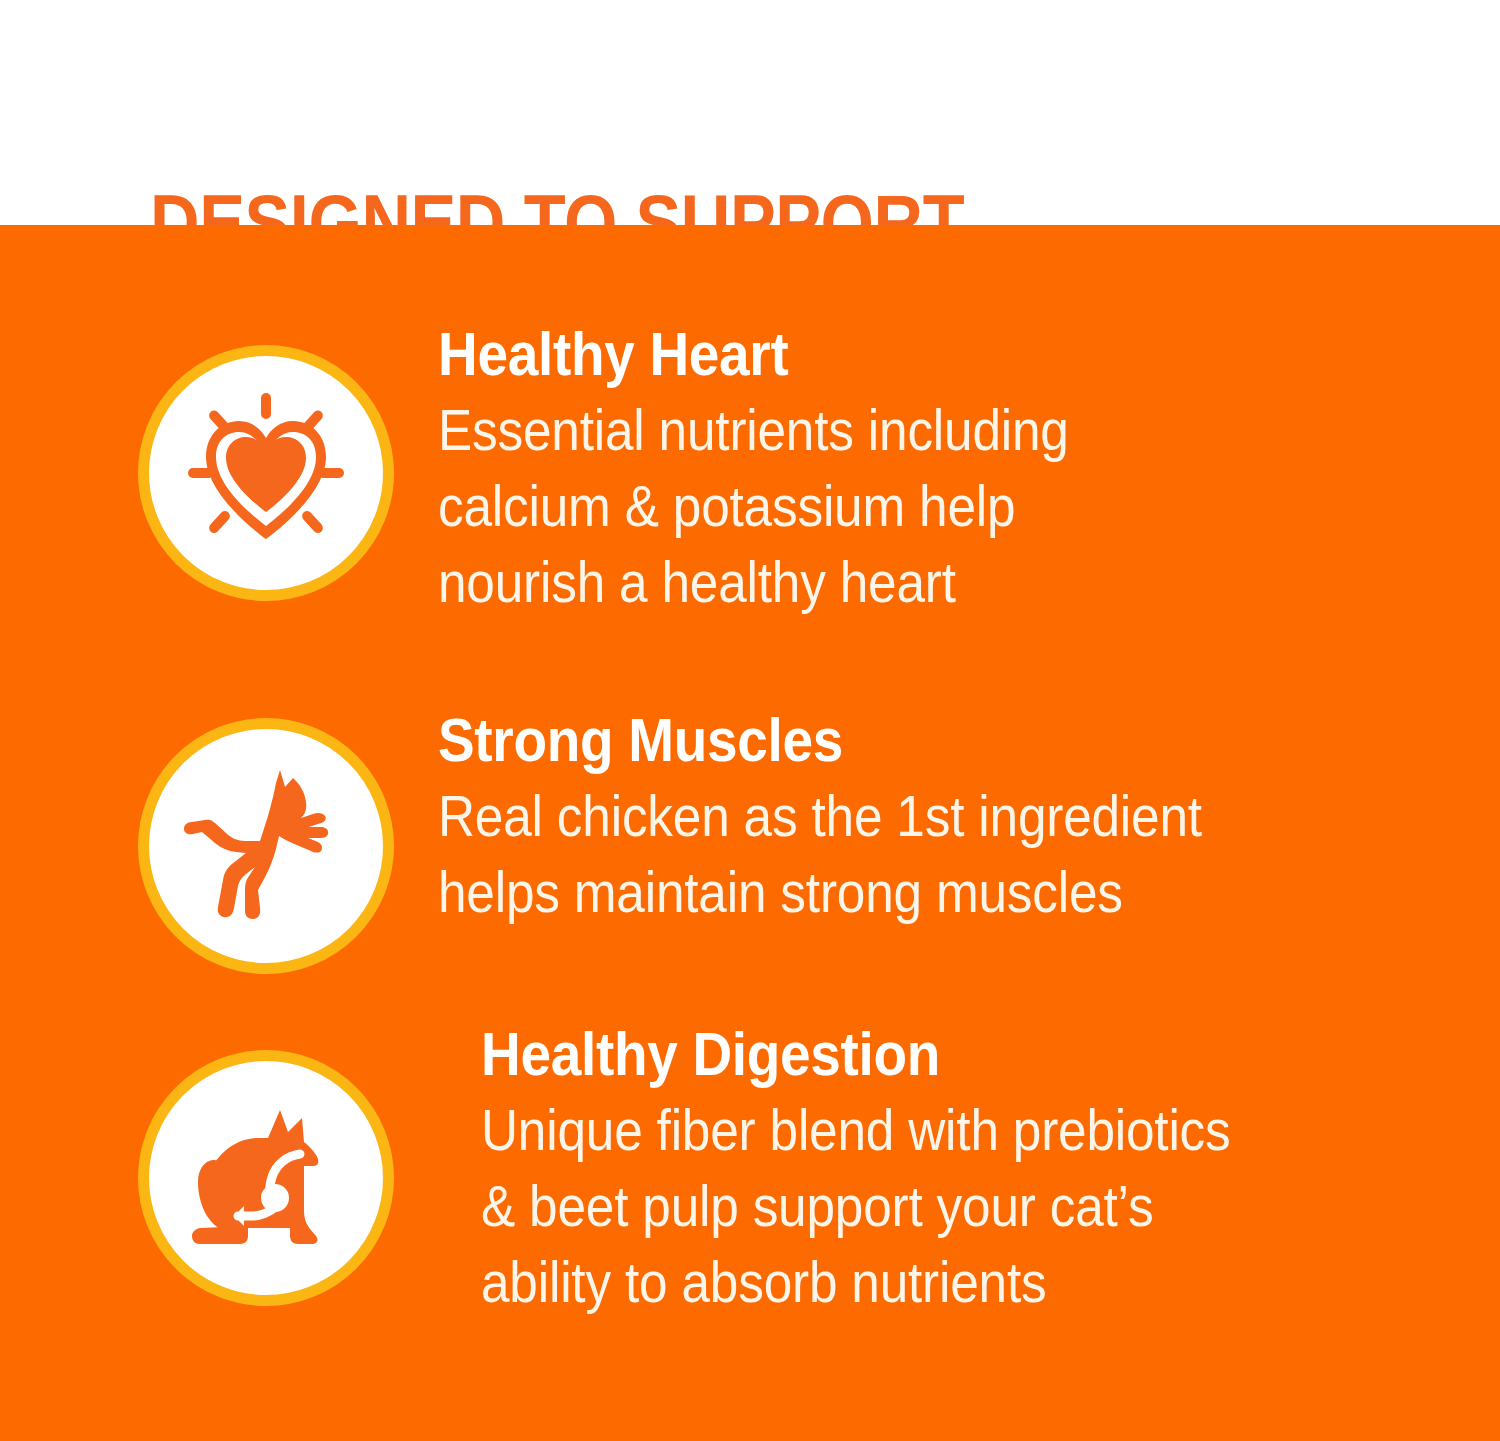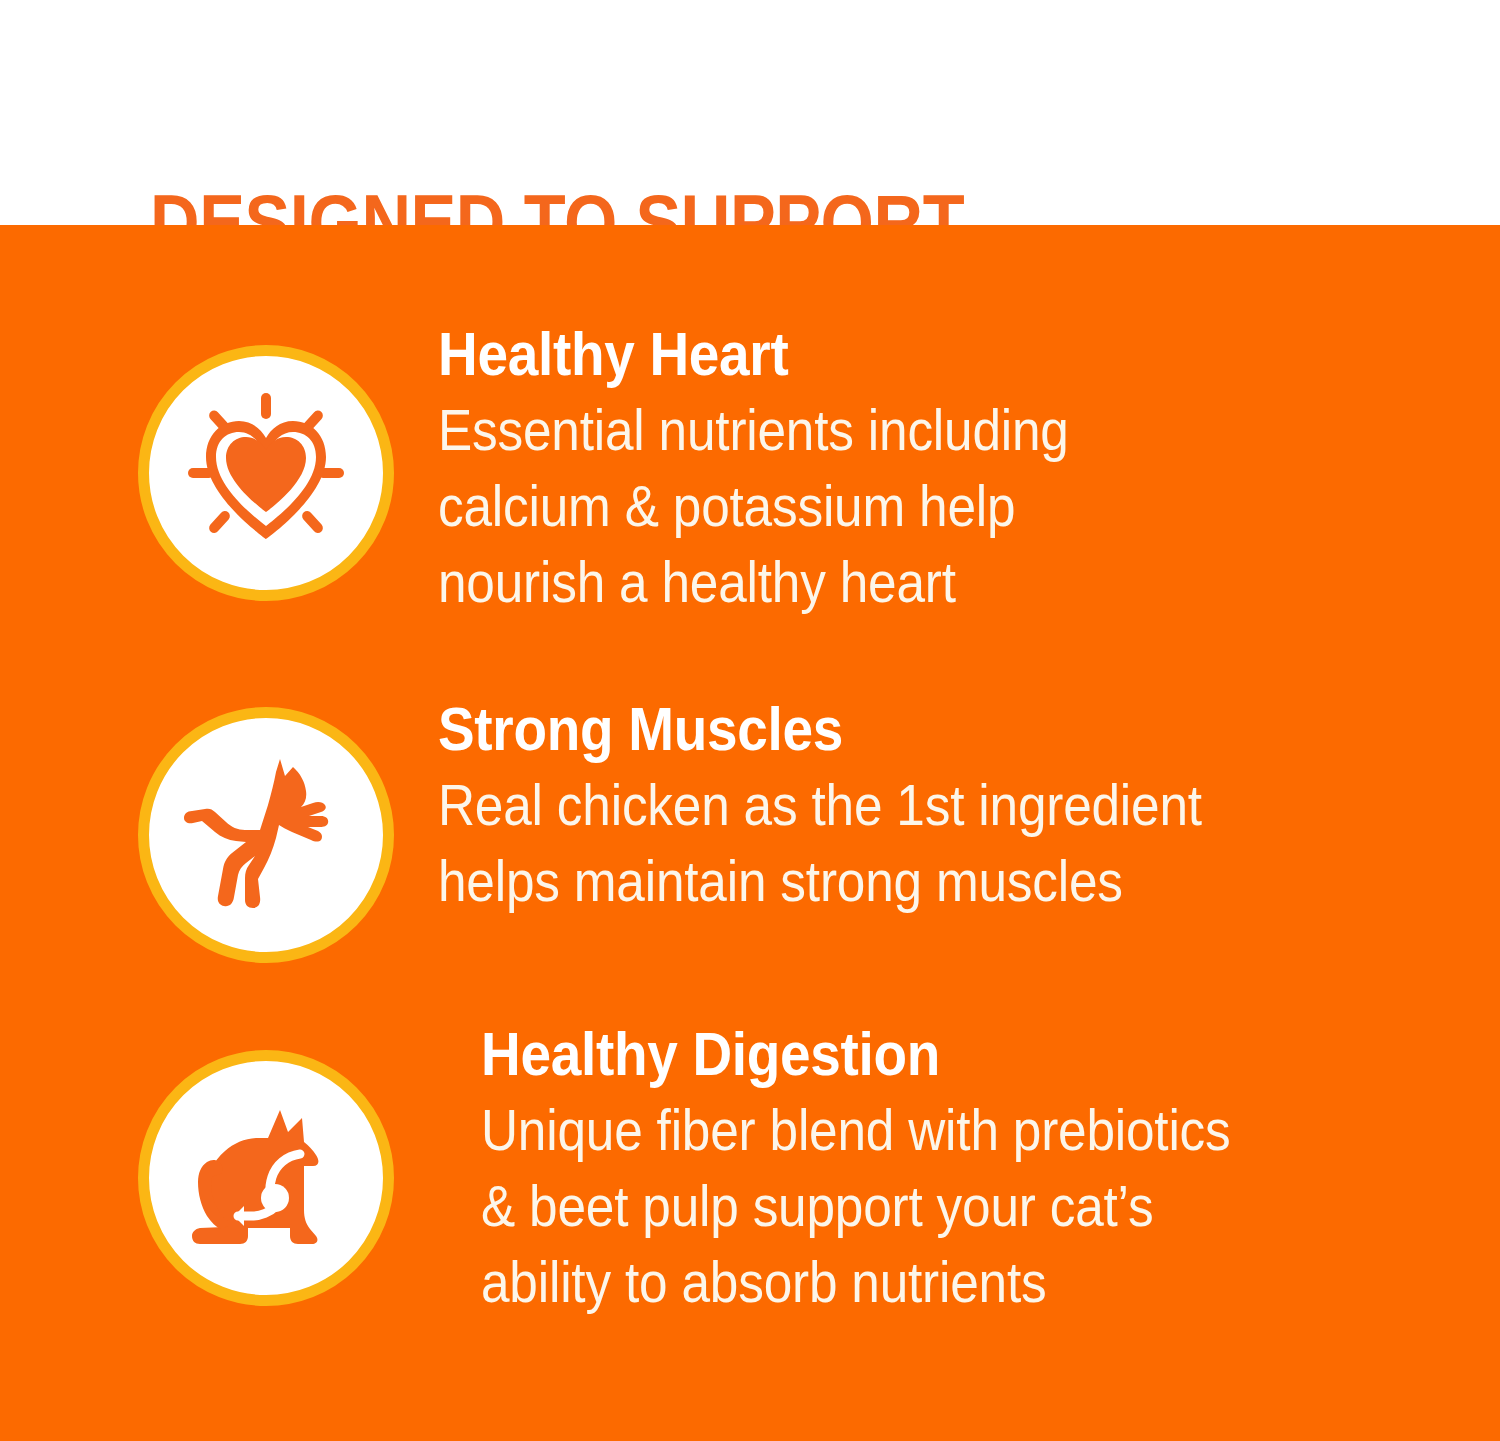--- a/index.html
+++ b/index.html
@@ -65,21 +65,21 @@
 
   
   .feature {
     position: absolute;
     left: 0;
     width: 1500px;
     display: flex;
     align-items: flex-start;
   }
   .feature-1 { top: 95px; }
-  .feature-2 { top: 470px; }
+  .feature-2 { top: 481px; }
   .feature-3 { top: 795px; gap: 43px; }
 
   .icon-wrap {
     position: relative;
     flex: 0 0 auto;
     width: 256px;
     height: 256px;
     margin-left: 138px;
   }
   .feature-1 .icon-wrap { margin-top: 25px; }

